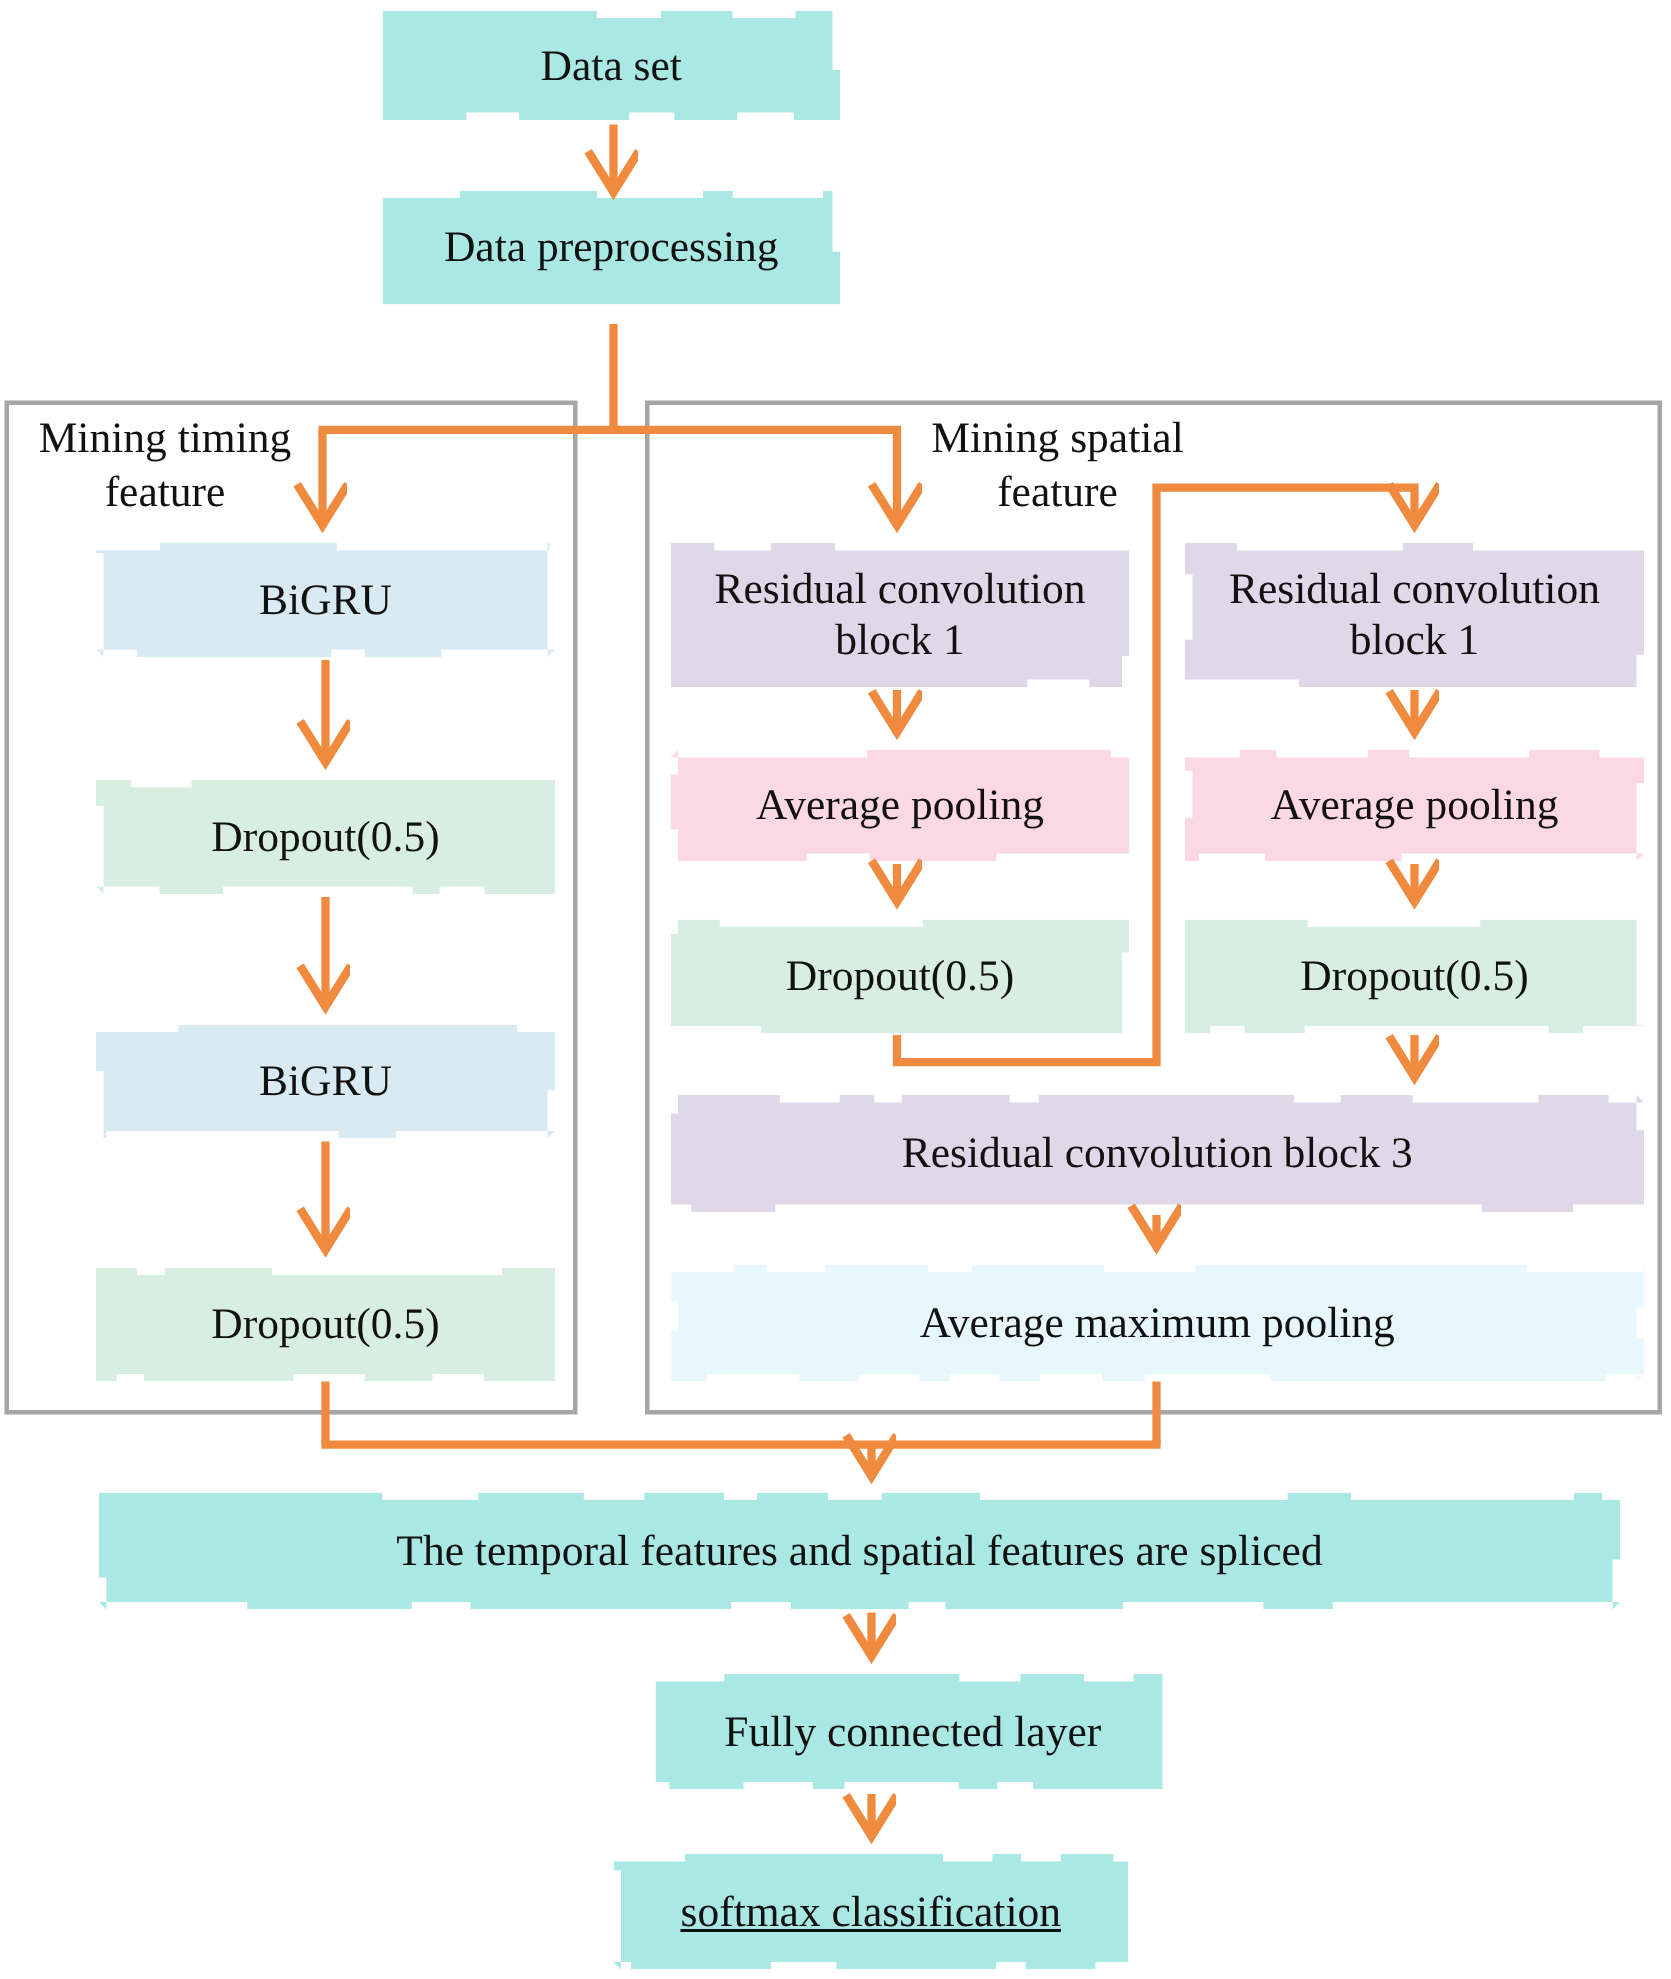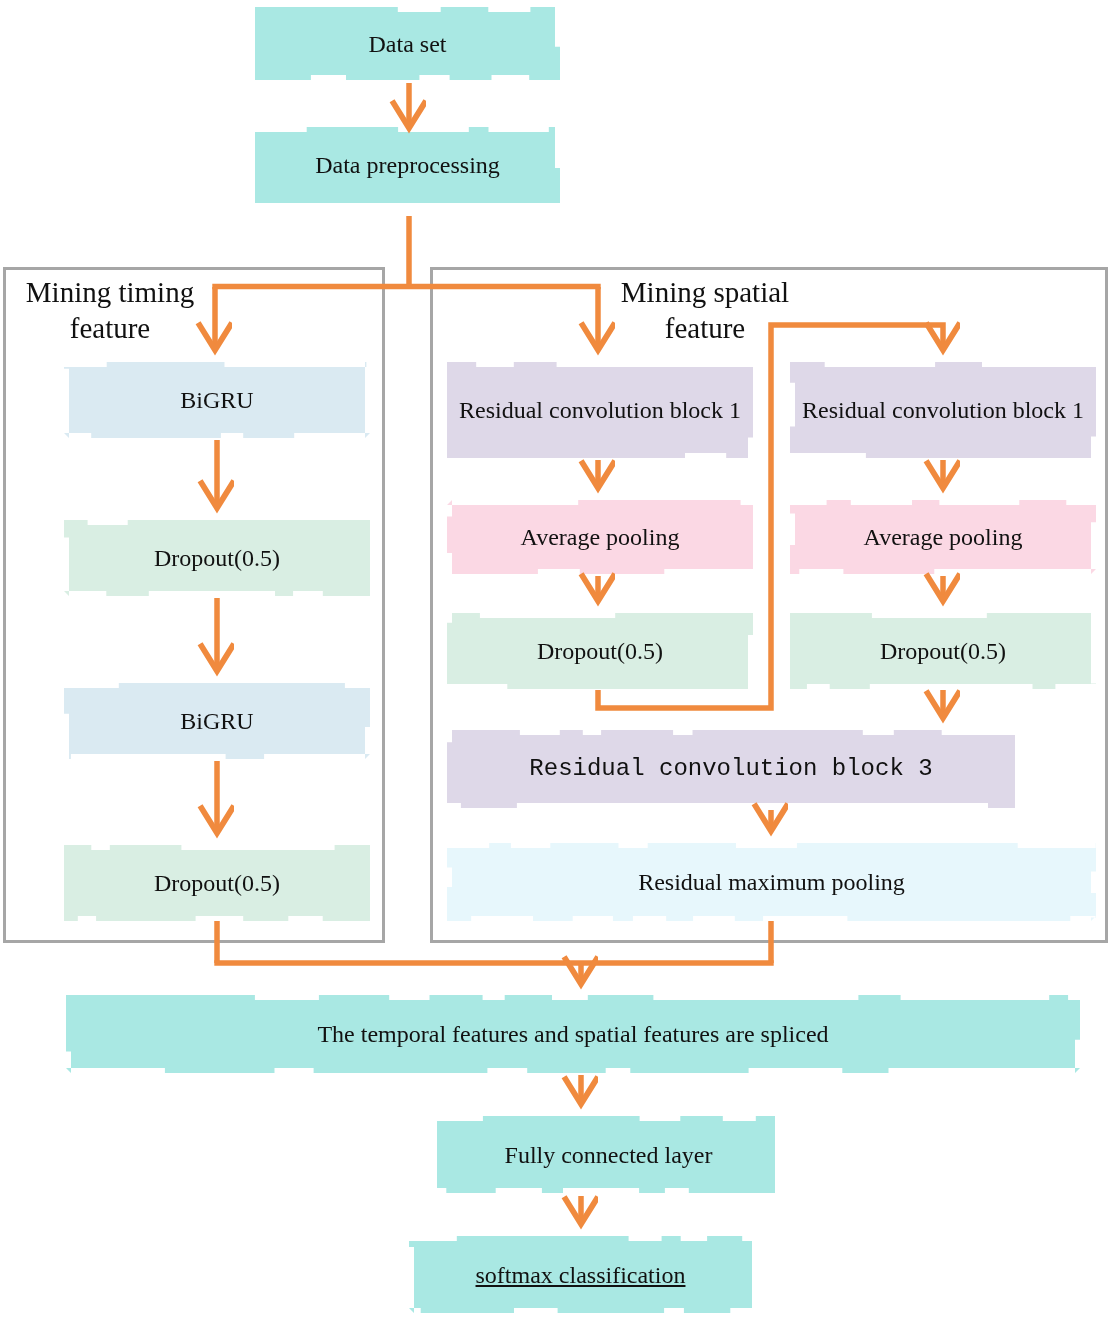--- a/index.html
+++ b/index.html
@@ -14,21 +14,21 @@
   .panel{
     position:absolute;
     border:3px solid #a6a6a6;
     background:transparent;
     box-sizing:border-box;
   }
   .box{
     position:absolute;
     display:flex;align-items:center;justify-content:center;
     text-align:center;
-    font-size:24px;line-height:34px;
+    font-size:29px;line-height:34px;
     box-sizing:border-box;
     padding:4px 10px;
   }
   .heading{
     position:absolute;
     text-align:center;
     font-size:29px;line-height:36px;
   }
   #wires{
     position:absolute;left:0;top:0;z-index:5;
@@ -51,21 +51,21 @@
   #bigru_1{left:64px;top:362px;width:306px;height:76px;}
   #dropout_timing_1{left:64px;top:520px;width:306px;height:76px;}
   #bigru_2{left:64px;top:683px;width:306px;height:76px;}
   #dropout_timing_2{left:64px;top:845px;width:306px;height:76px;}
   #residual_block1_left{left:447px;top:362px;width:306px;height:96px;}
   #avg_pool_left{left:447px;top:500px;width:306px;height:74px;}
   #dropout_spatial_left{left:447px;top:613px;width:306px;height:76px;}
   #residual_block1_right{left:790px;top:362px;width:306px;height:96px;}
   #avg_pool_right{left:790px;top:500px;width:306px;height:74px;}
   #dropout_spatial_right{left:790px;top:613px;width:306px;height:76px;}
-  #residual_block3{left:447px;top:730px;width:568px;height:78px;font-family:Liberation Mono, monospace;}
+  #residual_block3{left:447px;top:730px;width:649px;height:78px;}
   #adaptive_max_pool{left:447px;top:843px;width:649px;height:78px;}
   #splice{left:66px;top:995px;width:1014px;height:78px;}
   #fully_connected{left:409px;top:1116px;width:343px;height:77px;margin-left:28px;}
   #softmax{left:409px;top:1236px;width:343px;height:77px;text-decoration:underline;}
 </style>
 </head>
 <body>
 
 <div id="figure" style="color: rgb(17, 17, 17);">
 
@@ -121,21 +121,21 @@
 
   <div class="box sketch" id="dropout_spatial_right" style="background: rgb(217, 238, 227); clip-path: polygon(0px 0px, 38.5px 0px, 38.5px 0px, 81.9px 0px, 81.9px 5px, 122.3px 5px, 122.3px 5px, 158.9px 5px, 158.9px 5px, 196.8px 5px, 196.8px 0px, 228.8px 0px, 228.8px 0px, 257.7px 0px, 257.7px 0px, 296.2px 0px, 296.2px 0px, 306px 0px, 301px 0px, 301px 46.1px, 301px 46.1px, 301px 70.5px, 306px 70.5px, 306px 76px, 306px 71px, 265.4px 71px, 265.4px 76px, 242.5px 76px, 242.5px 71px, 203.6px 71px, 203.6px 71px, 156.5px 71px, 156.5px 71px, 125.6px 71px, 125.6px 71px, 79.8px 71px, 79.8px 76px, 39.7px 76px, 39.7px 71px, 16.9px 71px, 16.9px 76px, 0px 76px, 0px 76px, 0px 39.4px, 0px 39.4px, 0px 3.4px, 0px 3.4px, 0px 0px);">
     <span>Dropout(0.5)</span>
   </div>
 
   <div class="box sketch" id="residual_block3" style="background: rgb(222, 216, 232); clip-path: polygon(0px 0px, 40.3px 0px, 40.3px 0px, 72.9px 0px, 72.9px 5px, 112.8px 5px, 112.8px 0px, 135.8px 0px, 135.8px 5px, 154.1px 5px, 154.1px 0px, 184.7px 0px, 184.7px 0px, 226.1px 0px, 226.1px 5px, 245.5px 5px, 245.5px 0px, 284.7px 0px, 284.7px 0px, 309px 0px, 309px 0px, 335.5px 0px, 335.5px 0px, 381.4px 0px, 381.4px 0px, 415.8px 0px, 415.8px 5px, 446.8px 5px, 446.8px 0px, 494.7px 0px, 494.7px 5px, 536.7px 5px, 536.7px 5px, 578.6px 5px, 578.6px 0px, 625.4px 0px, 625.4px 5px, 649px 5px, 644px 0px, 644px 23.5px, 649px 23.5px, 649px 66.2px, 649px 66.2px, 649px 78px, 649px 73px, 601.7px 73px, 601.7px 78px, 577.8px 78px, 577.8px 78px, 541px 78px, 541px 73px, 510.1px 73px, 510.1px 73px, 482.5px 73px, 482.5px 73px, 437.4px 73px, 437.4px 73px, 416.4px 73px, 416.4px 73px, 397px 73px, 397px 73px, 375px 73px, 375px 73px, 329.9px 73px, 329.9px 73px, 298.3px 73px, 298.3px 73px, 261.1px 73px, 261.1px 73px, 229.2px 73px, 229.2px 73px, 190.1px 73px, 190.1px 73px, 168.2px 73px, 168.2px 73px, 128.5px 73px, 128.5px 73px, 90.2px 73px, 90.2px 73px, 69.9px 73px, 69.9px 78px, 34.4px 78px, 34.4px 78px, 13.9px 78px, 13.9px 73px, 0px 73px, 0px 78px, 0px 44.6px, 0px 44.6px, 0px 12.3px, 5px 12.3px, 5px 0px);">
     <span>Residual convolution block 3</span>
   </div>
 
   <div class="box sketch" id="adaptive_max_pool" style="background: rgb(231, 247, 252); clip-path: polygon(0px 5px, 42.2px 5px, 42.2px 0px, 63.9px 0px, 63.9px 5px, 103.3px 5px, 103.3px 0px, 142.7px 0px, 142.7px 0px, 171.5px 0px, 171.5px 5px, 200.7px 5px, 200.7px 0px, 224.5px 0px, 224.5px 0px, 254.8px 0px, 254.8px 0px, 289px 0px, 289px 5px, 321.2px 5px, 321.2px 5px, 349.9px 5px, 349.9px 0px, 369px 0px, 369px 0px, 397.3px 0px, 397.3px 0px, 436.4px 0px, 436.4px 0px, 463.2px 0px, 463.2px 0px, 500.2px 0px, 500.2px 0px, 523px 0px, 523px 0px, 570.7px 0px, 570.7px 5px, 602.8px 5px, 602.8px 5px, 627px 5px, 627px 5px, 648.7px 5px, 648.7px 0px, 649px 0px, 649px 0px, 649px 28.6px, 644px 28.6px, 644px 49.9px, 649px 49.9px, 649px 74.4px, 644px 74.4px, 644px 78px, 649px 73px, 623.3px 73px, 623.3px 78px, 577.7px 78px, 577.7px 78px, 534.8px 78px, 534.8px 78px, 514.8px 78px, 514.8px 78px, 494.3px 78px, 494.3px 78px, 463.7px 78px, 463.7px 78px, 425.5px 78px, 425.5px 78px, 400.4px 78px, 400.4px 73px, 358.2px 73px, 358.2px 73px, 316.1px 73px, 316.1px 78px, 287.8px 78px, 287.8px 73px, 246.1px 73px, 246.1px 78px, 219.2px 78px, 219.2px 73px, 185.9px 73px, 185.9px 78px, 165.9px 78px, 165.9px 73px, 125.7px 73px, 125.7px 78px, 86px 78px, 86px 73px, 47.7px 73px, 47.7px 73px, 24.2px 73px, 24.2px 78px, 0px 78px, 0px 78px, 0px 44.1px, 5px 44.1px, 5px 24.5px, 0px 24.5px, 0px 0px);">
-    <span>Residual maximum pooling</span>
+    <span>Average maximum pooling</span>
   </div>
 
   <div class="box sketch" id="splice" style="background: rgb(169, 232, 227); clip-path: polygon(0px 0px, 44px 0px, 44px 0px, 84.9px 0px, 84.9px 0px, 123.9px 0px, 123.9px 0px, 149.7px 0px, 149.7px 0px, 188.9px 0px, 188.9px 5px, 216.7px 5px, 216.7px 5px, 252.9px 5px, 252.9px 0px, 294px 0px, 294px 0px, 323.2px 0px, 323.2px 5px, 363.5px 5px, 363.5px 0px, 394.3px 0px, 394.3px 0px, 416.6px 0px, 416.6px 5px, 438.7px 5px, 438.7px 0px, 486px 0px, 486px 5px, 521.8px 5px, 521.8px 0px, 553.7px 0px, 553.7px 0px, 587.4px 0px, 587.4px 5px, 606.1px 5px, 606.1px 5px, 634.1px 5px, 634.1px 5px, 659.1px 5px, 659.1px 5px, 689.9px 5px, 689.9px 5px, 733.7px 5px, 733.7px 5px, 773.6px 5px, 773.6px 5px, 792.4px 5px, 792.4px 0px, 834.6px 0px, 834.6px 5px, 857.8px 5px, 857.8px 5px, 881.6px 5px, 881.6px 5px, 927.8px 5px, 927.8px 5px, 962.7px 5px, 962.7px 5px, 983.2px 5px, 983.2px 0px, 1002.1px 0px, 1002.1px 5px, 1014px 5px, 1014px 0px, 1014px 44.7px, 1009px 44.7px, 1009px 78px, 1014px 73px, 991.4px 73px, 991.4px 73px, 946.4px 73px, 946.4px 73px, 911.8px 73px, 911.8px 73px, 867.9px 73px, 867.9px 73px, 822.5px 73px, 822.5px 78px, 776.3px 78px, 776.3px 73px, 741.6px 73px, 741.6px 73px, 711.8px 73px, 711.8px 73px, 682.6px 73px, 682.6px 78px, 639.4px 78px, 639.4px 78px, 594.7px 78px, 594.7px 78px, 564.3px 78px, 564.3px 73px, 539.7px 73px, 539.7px 78px, 519.2px 78px, 519.2px 78px, 498.1px 78px, 498.1px 78px, 461.2px 78px, 461.2px 73px, 421.4px 73px, 421.4px 78px, 378.8px 78px, 378.8px 78px, 351.2px 78px, 351.2px 78px, 304.9px 78px, 304.9px 78px, 279px 78px, 279px 78px, 247.6px 78px, 247.6px 73px, 208.5px 73px, 208.5px 78px, 170.6px 78px, 170.6px 78px, 126.7px 78px, 126.7px 78px, 98.9px 78px, 98.9px 73px, 53.4px 73px, 53.4px 73px, 17.6px 73px, 17.6px 73px, 0px 73px, 5px 78px, 5px 56.6px, 0px 56.6px, 0px 21.8px, 0px 21.8px, 0px 0px);">
     <span>The temporal features and spatial features are spliced</span>
   </div>
 
   <div class="box sketch" id="fully_connected" style="background: rgb(169, 232, 227); clip-path: polygon(0px 5px, 45.9px 5px, 45.9px 0px, 75.9px 0px, 75.9px 0px, 114.4px 0px, 114.4px 0px, 156.6px 0px, 156.6px 0px, 176.2px 0px, 176.2px 0px, 202.6px 0px, 202.6px 5px, 221.2px 5px, 221.2px 5px, 243.3px 5px, 243.3px 0px, 267.4px 0px, 267.4px 0px, 285.8px 0px, 285.8px 5px, 318.8px 5px, 318.8px 0px, 343px 0px, 338px 0px, 338px 46px, 338px 46px, 338px 71.4px, 338px 71.4px, 338px 77px, 343px 77px, 316.2px 77px, 316.2px 77px, 271.5px 77px, 271.5px 77px, 251.8px 77px, 251.8px 72px, 227.9px 72px, 227.9px 77px, 202.1px 77px, 202.1px 72px, 162.3px 72px, 162.3px 72px, 126px 72px, 126px 77px, 104.9px 77px, 104.9px 72px, 58.7px 72px, 58.7px 77px, 28.7px 77px, 28.7px 77px, 9.3px 77px, 9.3px 72px, 0px 72px, 0px 77px, 0px 30.2px, 0px 30.2px, 0px 3.4px, 0px 3.4px, 0px 0px);">
     <span>Fully connected layer</span>
   </div>
 

